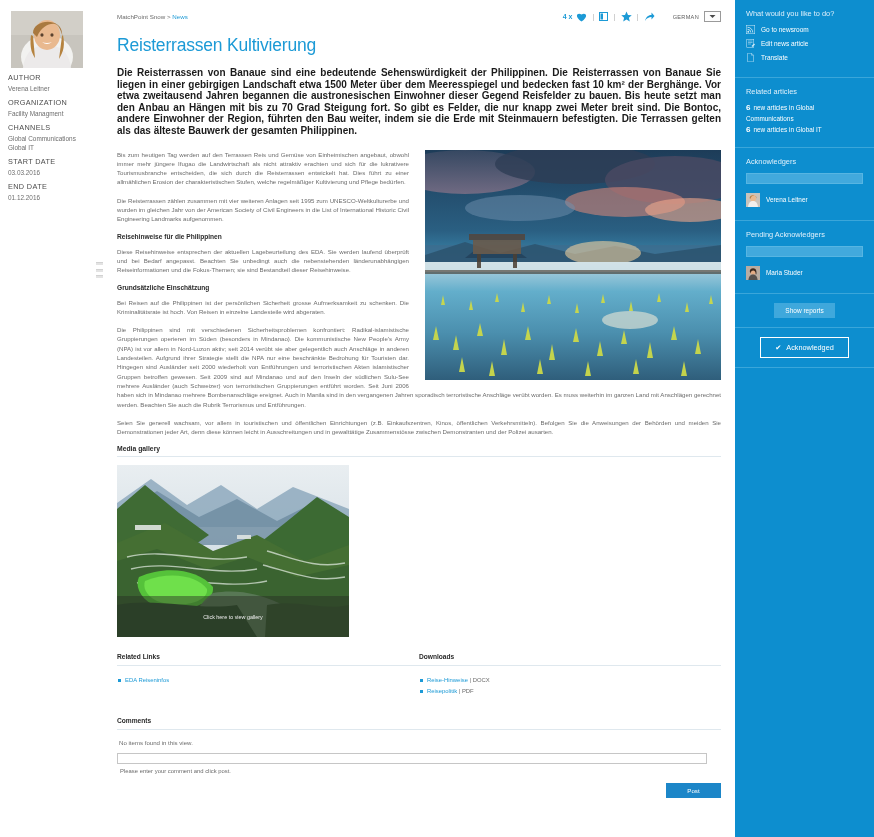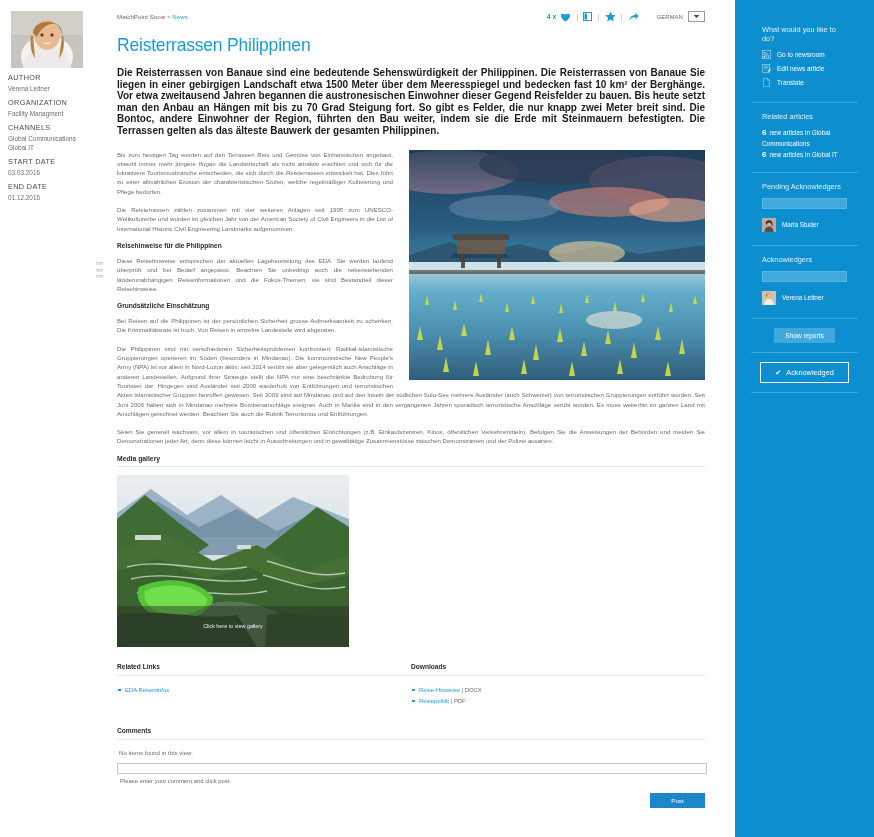--- a/index.html
+++ b/index.html
@@ -55,22 +55,21 @@
     min-width:0;
     position:relative;
   }
 
   
   #right-col{
     width: 139px;
     flex: 0 0 139px;
     background:#0d8ecf;
     color:#ffffff;
-    padding: 16px;
-    margin-left: 16px;
+    padding: 0;
   }
 
   
   #topbar{ display:flex; align-items:flex-start; justify-content:space-between; height:16px;}
   #breadcrumb{ font-size:6.2px; color:#6b6b6b; padding-top:3px; }
   #breadcrumb .crumb-link{ color:#1c9ad6; }
   #tools{ display:flex; align-items:center; gap:4px; padding-top:1px;}
   .tool-count{ font-size:7px; color:#1c9ad6; font-weight:bold;}
   .tool-ic{ display:inline-flex; align-items:center; justify-content:center; }
   .sep{ color:#b9b9b9; font-size:8px; margin:0 1px;}
@@ -294,21 +293,21 @@
           <span id="lang-label">GERMAN</span>
           <div id="lang-select">
             <svg width="7" height="5" viewBox="0 0 14 10">
                 <path d="M1 2 L7 8 L13 2 Z" fill="#4a4a4a"></path>
               </svg>
           </div>
         </div>
       </div>
     </div>
 
-    <h1 id="title">Reisterrassen Philippinen</h1>
+    <h1 id="title">Reisterrassen Kultivierung</h1>
 
     <p id="lead"><span>Die Reisterrassen von Banaue sind eine bedeutende Sehenswürdigkeit der Philippinen. Die Reisterrassen von Banaue Sie liegen in einer gebirgigen Landschaft etwa 1500 Meter über dem Meeresspiegel und bedecken fast 10 km² der Berghänge. Vor etwa zweitausend Jahren begannen die austronesischen Einwohner dieser Gegend Reisfelder zu bauen. Bis heute setzt man den Anbau an Hängen mit bis zu 70 Grad Steigung fort. So gibt es Felder, die nur knapp zwei Meter breit sind. Die Bontoc, andere Einwohner der Region, führten den Bau weiter, indem sie die Erde mit Steinmauern befestigten. Die Terrassen gelten als das älteste Bauwerk der gesamten Philippinen.</span></p>
 
     <div id="flow">
 
       <div id="hero">
         <svg class="ph" viewBox="0 0 296 230" preserveAspectRatio="none">
           <defs>
             <linearGradient id="sky" x1="0" y1="0" x2="0" y2="1">
               <stop offset="0%" stop-color="#1d3c58"></stop>
@@ -509,51 +508,51 @@
       <div class="side-title">Related articles</div>
       <div class="rel-line">
         <b>6</b><span>new articles in Global Communications</span>
       </div>
       <div class="rel-line">
         <b>6</b><span>new articles in Global IT</span>
       </div>
     </div>
 
     <div class="side-sec">
+      <div class="side-title">Acknowledgers</div>
+      <div class="ack-field"></div>
+      <div class="person">
+        <span class="pic">
+          <svg class="ph" viewBox="0 0 14 14">
+            <rect width="14" height="14" fill="#c9c3bb"></rect>
+            <ellipse cx="7" cy="5.2" rx="3" ry="3.4" fill="#e9b98f"></ellipse>
+            <path d="M3.6 5 C3.6 1.4 10.4 1 10.6 5 C10.8 7 10 2.8 8.6 2.6 C6.6 2.4 5 3.6 4.2 6 Z" fill="#a9793f"></path>
+            <path d="M2 14 C2.4 9.6 4.6 8 7 8 C9.4 8 11.6 9.6 12 14 Z" fill="#f0eeec"></path>
+          </svg>
+        </span>
+        <span class="nm">Verena Leitner</span>
+      </div>
+    </div>
+
+    <div class="side-sec">
       <div class="side-title">Pending Acknowledgers</div>
       <div class="ack-field"></div>
       <div class="person">
         <span class="pic">
           <svg class="ph" viewBox="0 0 14 14">
             <rect width="14" height="14" fill="#b8aca2"></rect>
             <ellipse cx="7" cy="5.4" rx="2.8" ry="3.2" fill="#e3ab84"></ellipse>
             <path d="M3.8 5.6 C3.4 1.2 10.6 1 10.4 5.6 C10.8 9 9.8 9.6 9.6 7 C9.4 3.6 5 3.4 4.4 7.4 Z" fill="#3b2a20"></path>
             <path d="M2.4 14 C2.8 9.8 4.8 8.4 7 8.4 C9.2 8.4 11.2 9.8 11.6 14 Z" fill="#55514f"></path>
           </svg>
         </span>
         <span class="nm">Maria Studer</span>
       </div>
     </div>
 
-    <div class="side-sec">
-      <div class="side-title">Acknowledgers</div>
-      <div class="ack-field"></div>
-      <div class="person">
-        <span class="pic">
-          <svg class="ph" viewBox="0 0 14 14">
-            <rect width="14" height="14" fill="#c9c3bb"></rect>
-            <ellipse cx="7" cy="5.2" rx="3" ry="3.4" fill="#e9b98f"></ellipse>
-            <path d="M3.6 5 C3.6 1.4 10.4 1 10.6 5 C10.8 7 10 2.8 8.6 2.6 C6.6 2.4 5 3.6 4.2 6 Z" fill="#a9793f"></path>
-            <path d="M2 14 C2.4 9.6 4.6 8 7 8 C9.4 8 11.6 9.6 12 14 Z" fill="#f0eeec"></path>
-          </svg>
-        </span>
-        <span class="nm">Verena Leitner</span>
-      </div>
-    </div>
-
     <div class="btn-row">
       <button id="show-reports">Show reports</button>
     </div>
 
     <div class="btn-row">
       <button id="ack-btn">
         <span>✔</span>
         <span>Acknowledged</span>
       </button>
     </div>

